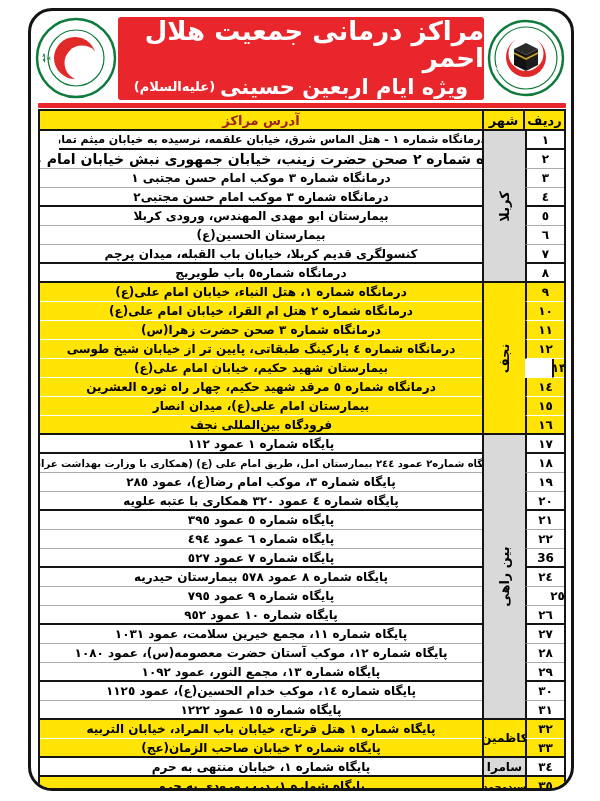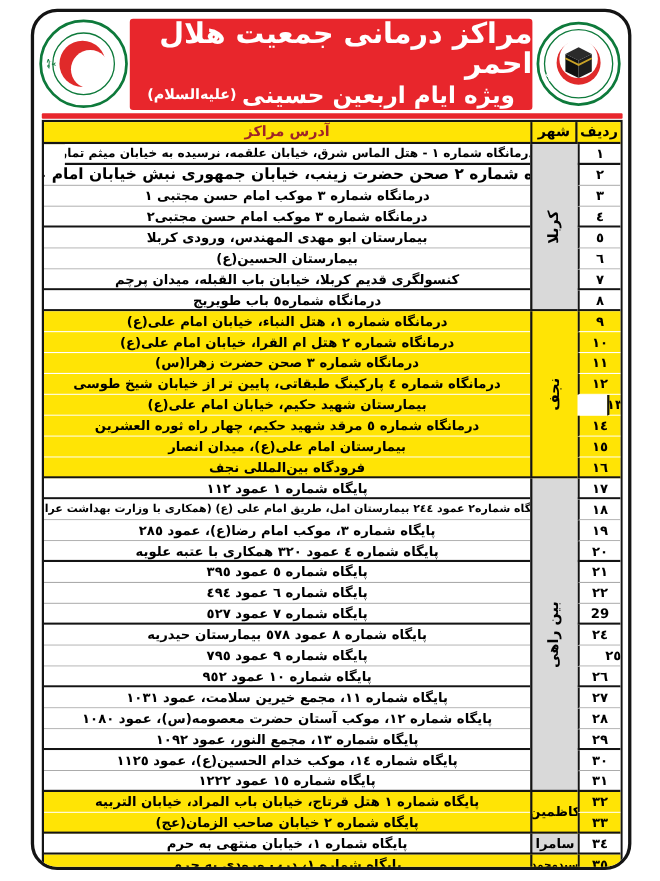--- a/index.html
+++ b/index.html
@@ -129,21 +129,21 @@
         <div class="cell cell-no sep-thin" style="grid-area: 19 / 1;">١٨</div>
         <div class="cell cell-address sep-thin" style="font-size: 10px; grid-area: 19 / 3;">پایگاه شماره٢ عمود ٢٤٤ بیمارستان امل، طریق امام علی (ع) (همکاری با وزارت بهداشت عراق)</div>
         <div class="cell cell-no sep-thin" style="grid-area: 20 / 1;">١٩</div>
         <div class="cell cell-address sep-thin" style="grid-area: 20 / 3;">پایگاه شماره ٣، موکب امام رضا(ع)، عمود ٢٨٥</div>
         <div class="cell cell-no sep-thick" style="grid-area: 21 / 1;">٢٠</div>
         <div class="cell cell-address sep-thick" style="grid-area: 21 / 3;">پایگاه شماره ٤ عمود ٣٢٠ همکاری با عتبه علویه</div>
         <div class="cell cell-no sep-thin" style="grid-area: 22 / 1;">٢١</div>
         <div class="cell cell-address sep-thin" style="grid-area: 22 / 3;">پایگاه شماره ٥ عمود ٣٩٥</div>
         <div class="cell cell-no sep-thin" style="grid-area: 23 / 1;">٢٢</div>
         <div class="cell cell-address sep-thin" style="grid-area: 23 / 3;">پایگاه شماره ٦ عمود ٤٩٤</div>
-        <div class="cell cell-no sep-thick" style="grid-area: 24 / 1;">29</div>
+        <div class="cell cell-no sep-thick" style="grid-area: 24 / 1;">36</div>
         <div class="cell cell-address sep-thick" style="grid-area: 24 / 3;">پایگاه شماره ٧ عمود ٥٢٧</div>
         <div class="cell cell-no sep-thin" style="grid-area: 25 / 1;">٢٤</div>
         <div class="cell cell-address sep-thin" style="grid-area: 25 / 3;">پایگاه شماره ٨ عمود ٥٧٨ بیمارستان حیدریه</div>
         <div class="cell cell-no sep-thin" style="grid-area: 26 / 1; padding-left: 24px;">٢٥</div>
         <div class="cell cell-address sep-thin" style="grid-area: 26 / 3;">پایگاه شماره ٩ عمود ٧٩٥</div>
         <div class="cell cell-no sep-thick" style="grid-area: 27 / 1;">٢٦</div>
         <div class="cell cell-address sep-thick" style="grid-area: 27 / 3;">پایگاه شماره ١٠ عمود ٩٥٢</div>
         <div class="cell cell-no sep-thin" style="grid-area: 28 / 1;">٢٧</div>
         <div class="cell cell-address sep-thin" style="grid-area: 28 / 3;">پایگاه شماره ١١، مجمع خیرین سلامت، عمود ١٠٣١</div>
         <div class="cell cell-no sep-thin" style="grid-area: 29 / 1;">٢٨</div>

